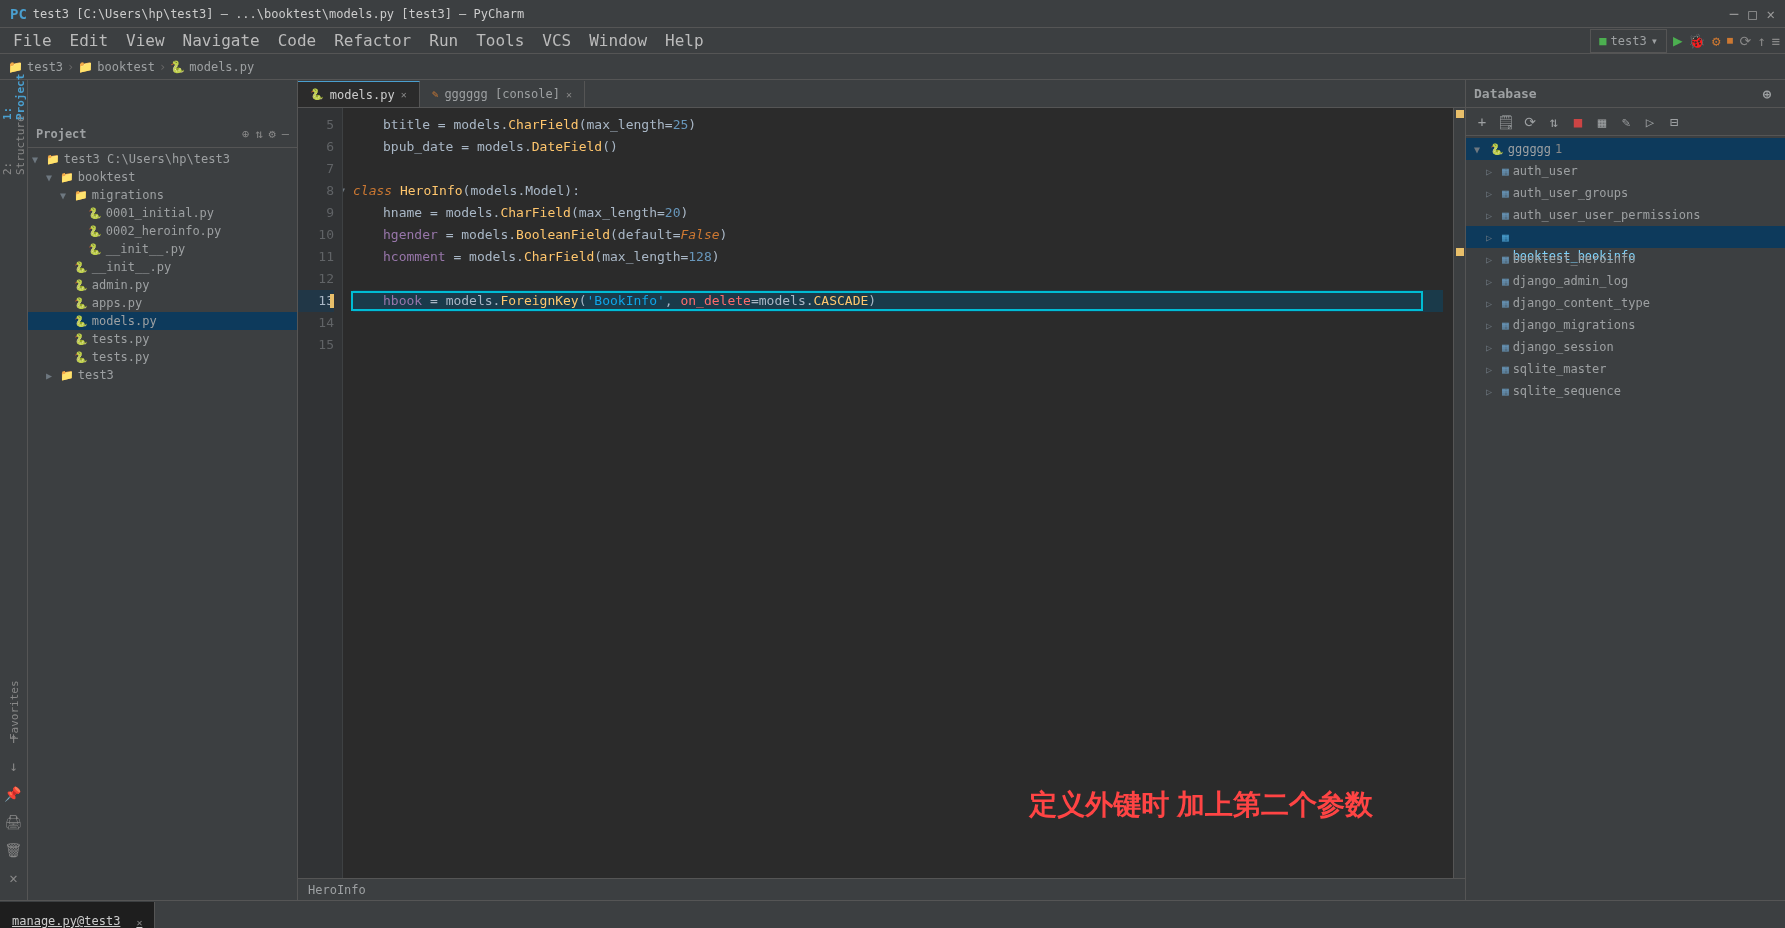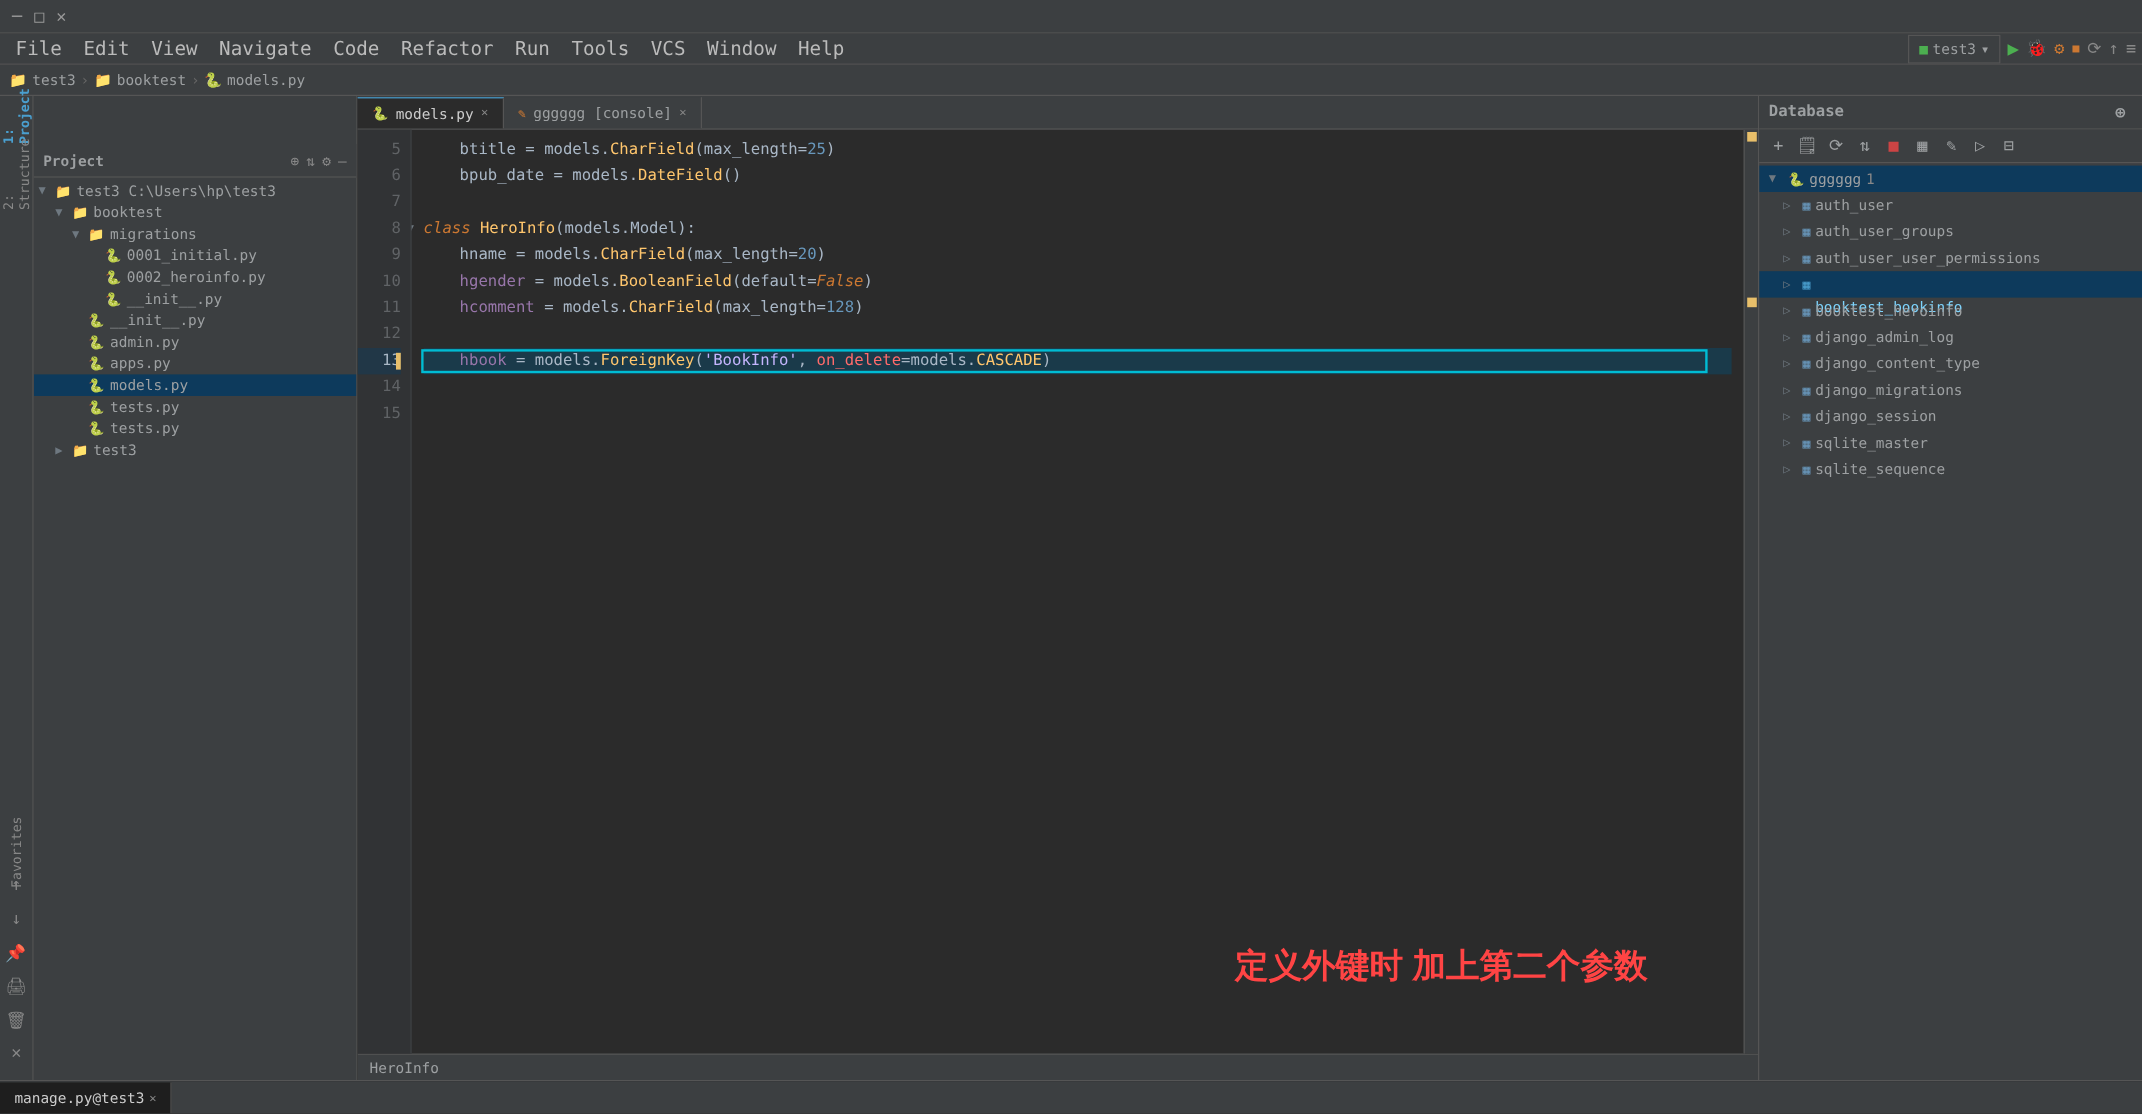--- a/index.html
+++ b/index.html
@@ -181,21 +181,21 @@
       display: flex;
       align-items: center;
       height: 22px;
       position: relative;
     }
 
     
     .kw { color: #cc7832; font-style: italic; }
     .cls { color: #a9b7c6; }
     .func { color: #ffc66d; }
-    .str { color: #c4b5fd; text-align: right; }
+    .str { color: #0ea5e9; text-align: right; }
     .num { color: #6897bb; }
     .var { color: #9876aa; }
     .var2 { color: #a9b7c6; }
     .param { color: #a9b7c6; }
     .eq { color: #a9b7c6; }
 
     
     #annotation-overlay {
       position: absolute;
       bottom: 60px;
@@ -277,27 +277,28 @@
       height: 28px;
       background: #3c3f41;
       display: flex;
       align-items: flex-end;
       border-bottom: 1px solid #555;
     }
     .bottom-tab {
       height: 26px;
       padding: 0 12px;
       display: flex;
-      align-items: center;
-      gap: 4px;
+      align-items: flex-end;
+      gap: 16px;
       font-size: 12px;
       color: #9da0a2;
       background: #3c3f41;
       border-right: 1px solid #555;
       cursor: pointer;
+      text-decoration: underline;
     }
     .bottom-tab.active { background: #1e1e1e; color: #ccc; }
 
     
     #run-config {
       background: #3c3f41;
       border: 1px solid #555;
       color: #9da0a2;
       height: 24px;
       display: flex;
@@ -305,20 +306,24 @@
       padding: 0 8px;
       gap: 4px;
       font-size: 12px;
       cursor: pointer;
     }
   </style>
 </head>
 <body>
 
 <div id="title-bar">
+  <div class="title-left">
+    <span style="color:#4a9fcf; font-weight:bold; font-size:14px;">PC</span>
+    <span>test3 [C:\Users\hp\test3] – ...\booktest\models.py [test3] – PyCharm</span>
+  </div>
   <div class="title-right">
     <span>─</span>
     <span>□</span>
     <span>✕</span>
   </div>
 </div>
 
 <div id="menu-bar">
   <span class="menu-item">File</span>
   <span class="menu-item">Edit</span>

